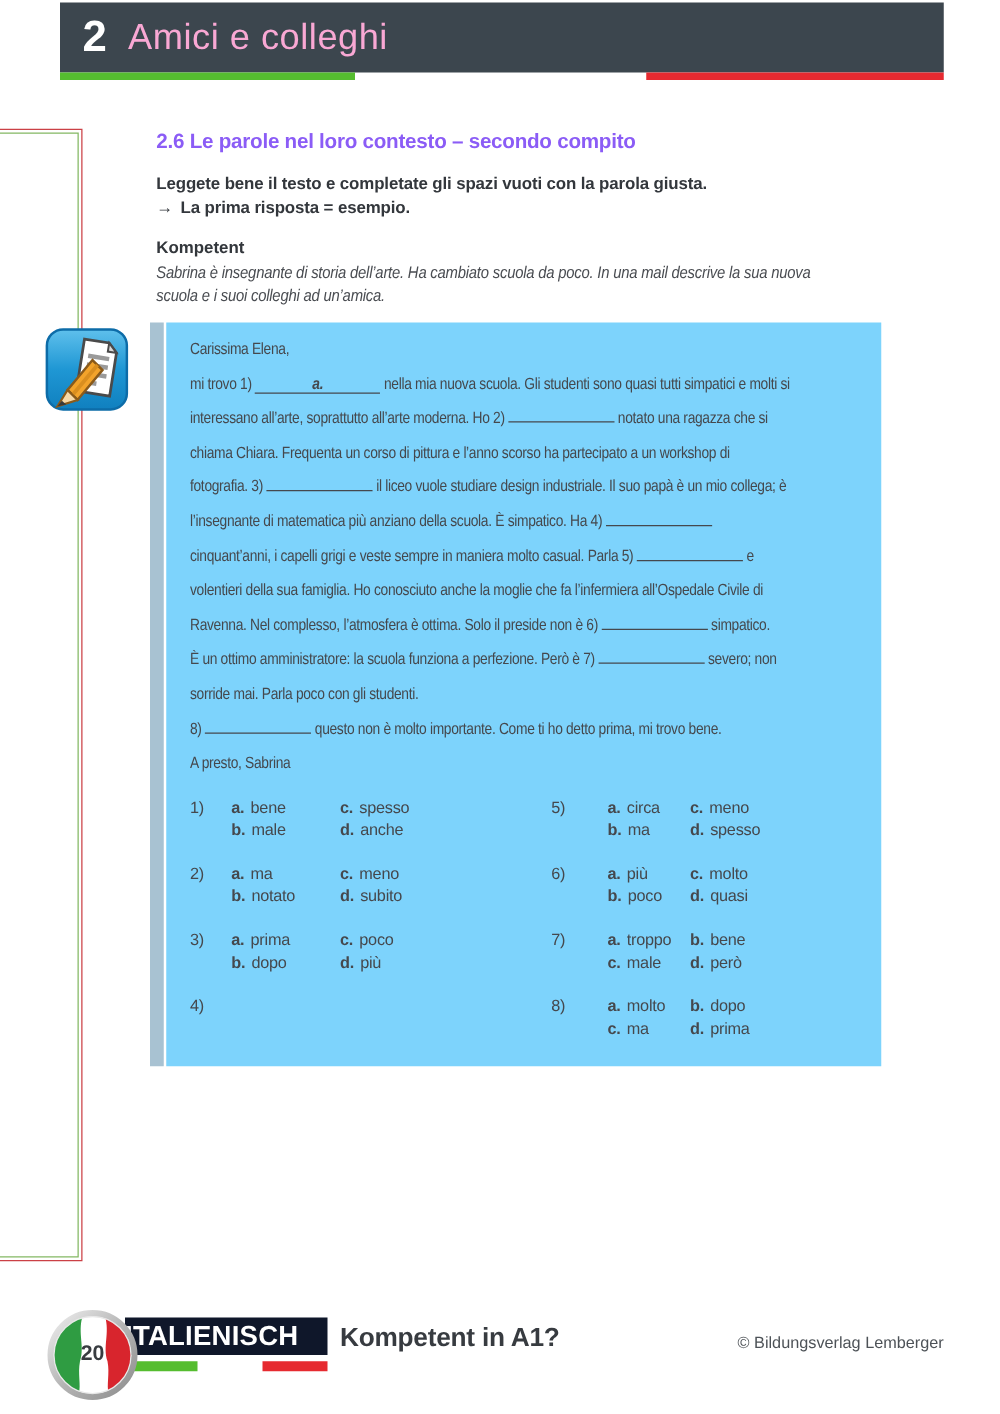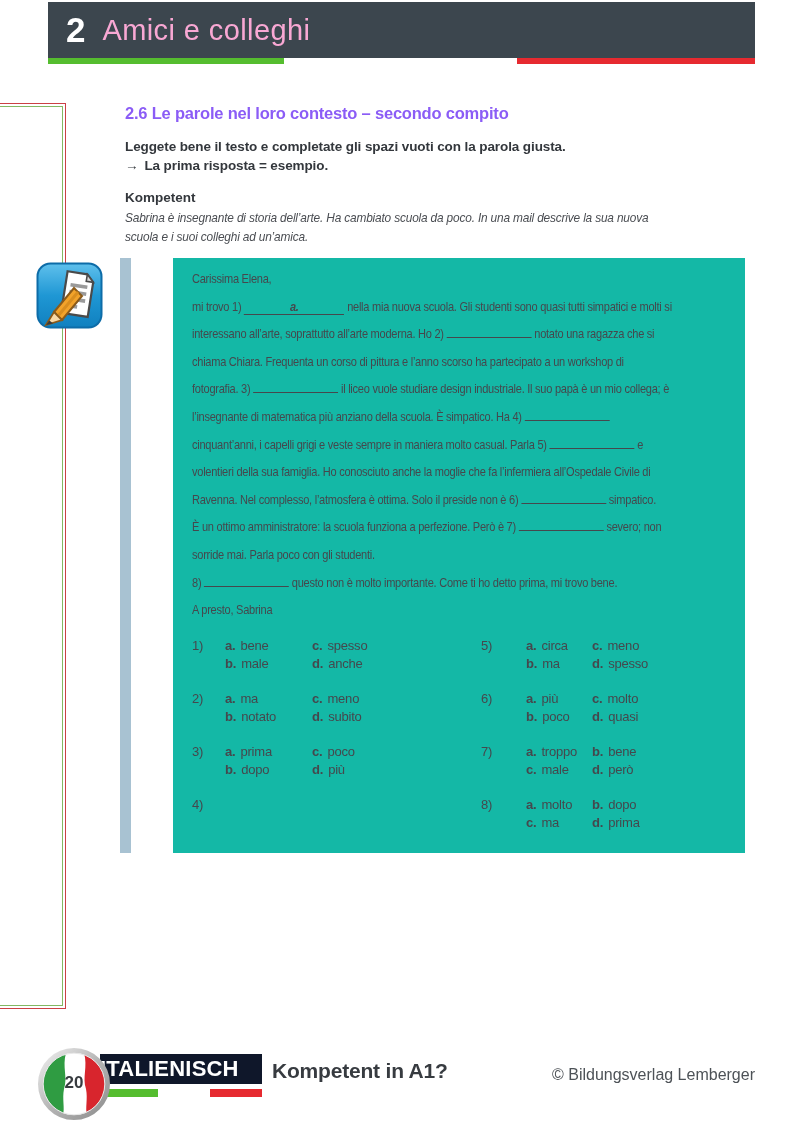--- a/index.html
+++ b/index.html
@@ -26,22 +26,22 @@
   .situ-label{position:absolute;left:125px;top:190px;font-size:13.5px;font-weight:bold;color:#33373c;}
   .situ-text{position:absolute;left:125px;top:209px;width:690px;font-size:13.5px;font-style:italic;
              line-height:18.5px;letter-spacing:-.2px;color:#4a4d52;transform:scaleX(.88);transform-origin:left top;}
   .situ-text div{white-space:nowrap;}
 
   
   .note-icon{position:absolute;left:36px;top:262px;width:67px;height:67px;z-index:3;}
 
   
   .box-strip{position:absolute;left:120px;top:258px;width:11px;height:595px;background:#a8c2d2;}
-  .bluebox{position:absolute;left:133px;top:258px;width:572px;height:595px;background:#14b8a6;
-           box-sizing:border-box;padding:7px 18px 0 19px;margin-left:40px;}
+  .bluebox{position:absolute;left:133px;top:258px;width:572px;height:595px;background:#7dd3fc;
+           box-sizing:border-box;padding:7px 18px 0 19px;}
 
   .letter-area{width:630px;transform:scaleX(.849);transform-origin:left top;
                font-size:13px;line-height:27.6px;letter-spacing:-.3px;color:#45484d;}
   .lline{white-space:nowrap;}
   .blank{display:inline-block;width:100px;height:14px;line-height:13px;border-bottom:1.2px solid #45484d;
          text-align:center;font-style:italic;font-weight:bold;vertical-align:baseline;}
   .blank.ex{width:118px;}
 
   
   .options-area{margin-top:13px;display:flex;font-size:13px;letter-spacing:-.2px;color:#45484d;}
@@ -57,21 +57,21 @@
 
   
   .badge{position:absolute;left:37px;top:1047px;width:74px;height:74px;z-index:2;}
   .badge-num{position:absolute;left:0;top:0;width:74px;height:72px;display:flex;align-items:center;
              justify-content:center;font-weight:bold;font-size:17px;color:#383c40;}
   .footer-bar{position:absolute;left:100px;top:1054px;width:162px;height:30px;background:#0f172a;color:#fff;
               display:flex;align-items:center;justify-content:flex-start;font-weight:bold;font-size:22px;letter-spacing:.2px;}
   .fb-green{position:absolute;left:100px;top:1089px;width:58px;height:8px;background:#55bd2f;}
   .fb-red{position:absolute;left:210px;top:1089px;width:52px;height:8px;background:#e62a30;}
   .book-title{position:absolute;left:272px;top:1059px;font-size:21px;font-weight:bold;color:#373b40;letter-spacing:-.2px;}
-  .copyright{position:absolute;right:45px;top:1066px;font-size:16px;color:#4d5257;}
+  .copyright{position:absolute;right:45px;top:1066px;font-size:13px;color:#4d5257;}
 </style>
 </head>
 <body>
 
 <div class="page">
 
   <div class="header-bar">
     <span class="ch-num">2</span>
     <span class="ch-title">Amici e colleghi</span>
   </div>

